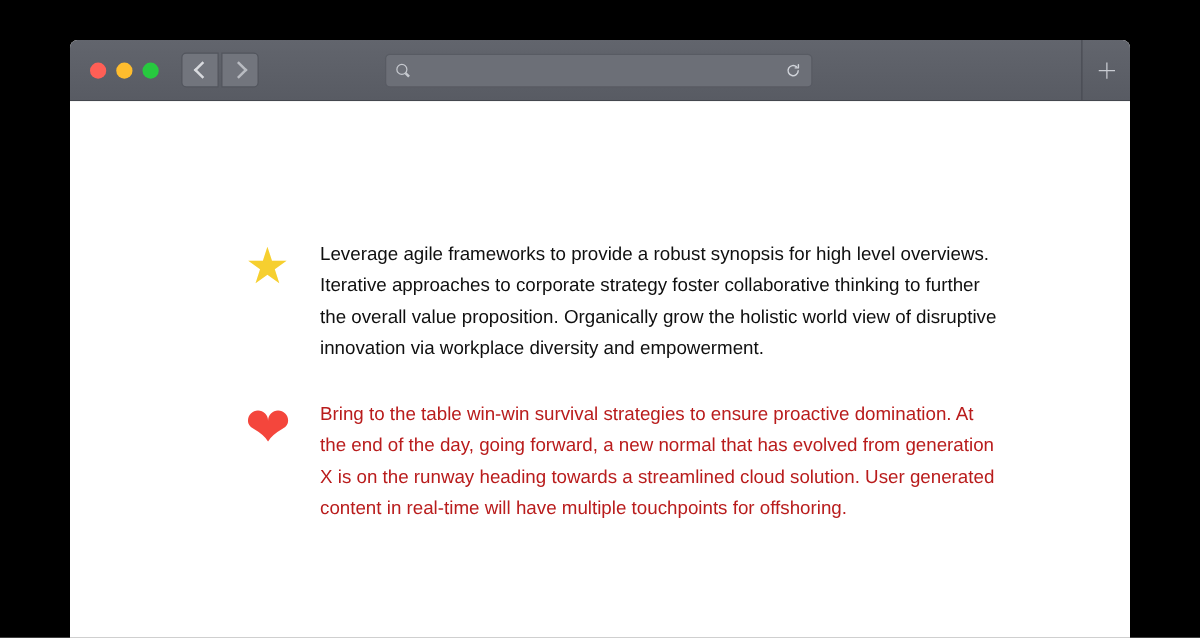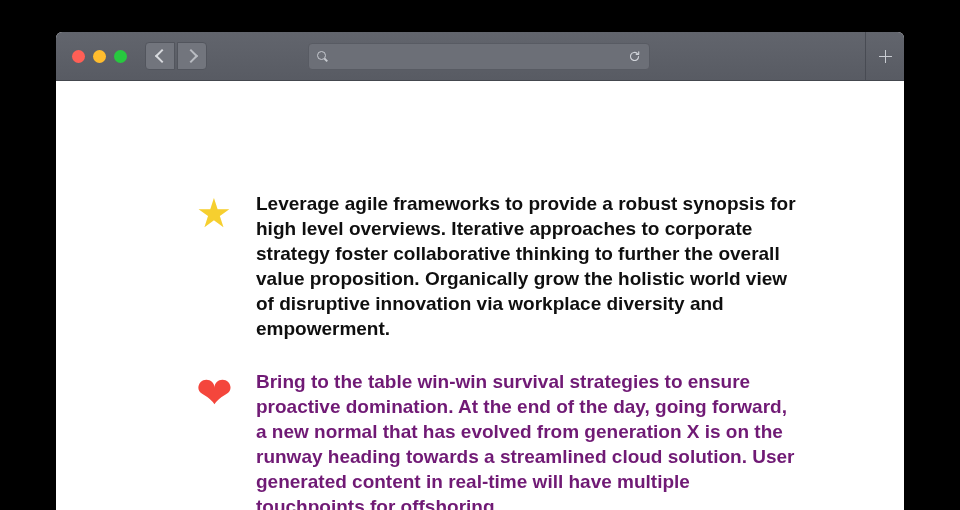--- a/index.html
+++ b/index.html
@@ -170,27 +170,26 @@
     font-size: 40px;
     line-height: 1;
     text-align: left;
     padding-top: 2px;
     margin-right: 4px;
   }
   .emoji.star { color: #f6cf2f; }
   .emoji.heart { color: #f4463c; font-size: 44px; }
 
   .para {
-    font-size: 19px;
+    font-size: 15px;
     line-height: 25px;
     max-width: 545px;
-    font-weight: bold;
   }
   .para.dark { color: #0f0f0f; }
-  .para.link { color: #701a75; }
+  .para.link { color: #b91c1c; }
 </style>
 </head>
 <body>
 
 <div class="browser-window">
 
   <div class="titlebar">
 
     <div class="traffic-lights">
       <span class="dot red"></span>

